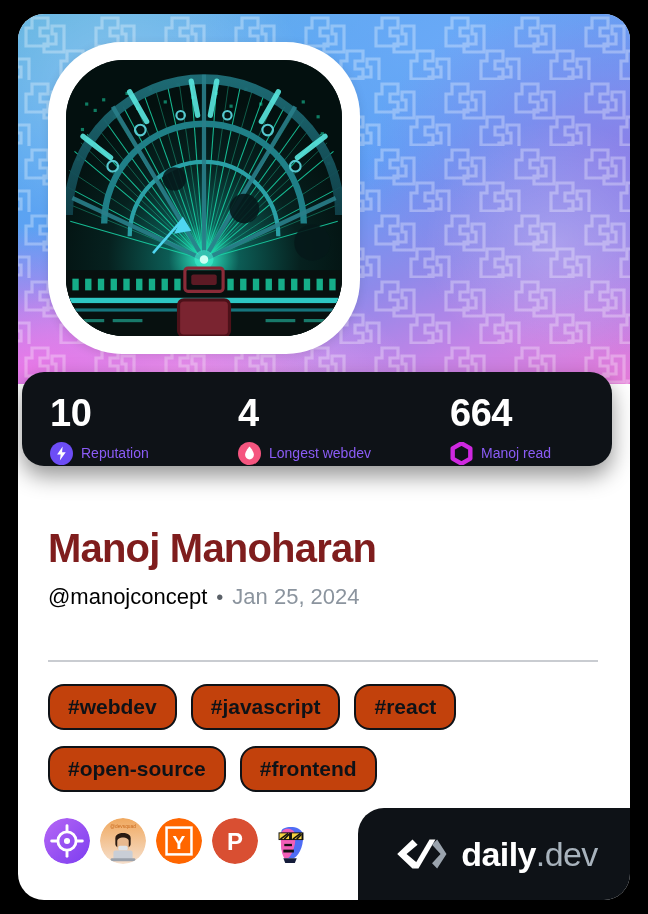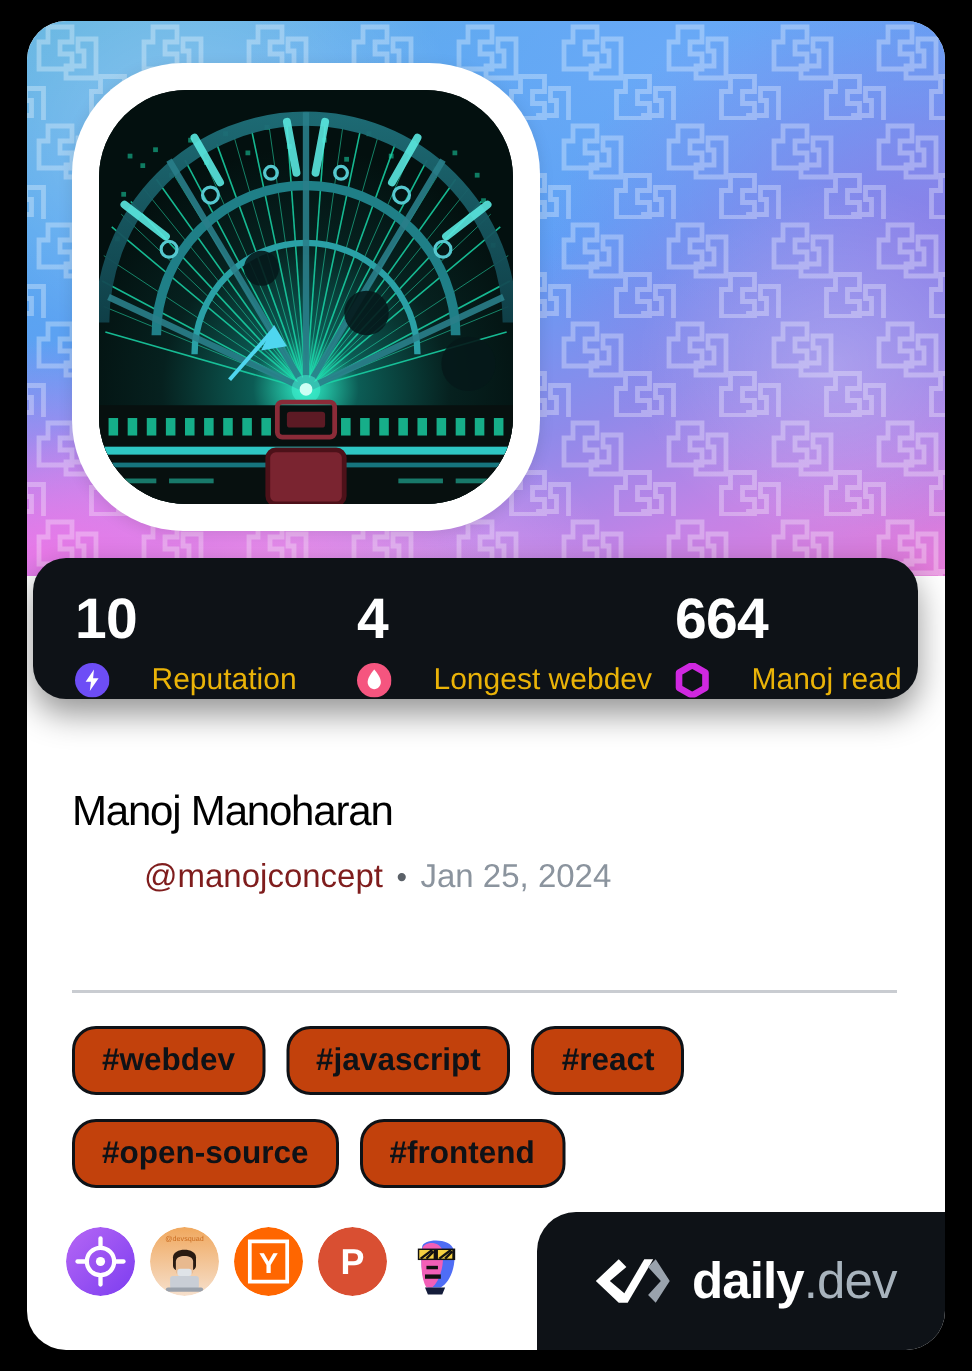--- a/index.html
+++ b/index.html
@@ -99,45 +99,44 @@
     line-height: 1.05;
     letter-spacing: -0.5px;
   }
   .stat-label-row {
     display: flex;
     align-items: center;
     gap: 8px;
     margin-top: 8px;
   }
   .stat-label {
-    font-size: 20px;
-    color: #eab308;
+    font-size: 14px;
+    color: #8b5cf6;
     white-space: nowrap;
-    margin-left: 20px;
   }
   .stat-icon { width: 23px; height: 23px; flex: 0 0 23px; }
   .stat-icon svg { display: block; width: 100%; height: 100%; }
 
   
   .identity { position: absolute; left: 30px; top: 512px; width: 560px; }
   .fullname {
-    font-size: 28px;
-    font-weight: normal;
-    color: #000000;
+    font-size: 40px;
+    font-weight: bold;
+    color: #7f1d1d;
     letter-spacing: -0.8px;
     line-height: 1.1;
   }
   .handle-row {
     margin-top: 14px;
     display: flex;
     align-items: baseline;
     gap: 9px;
     font-size: 22px;
   }
-  .handle { color: #7f1d1d; margin-left: 48px; }
+  .handle { color: #000000; }
   .dot-sep { color: #5b6168; font-size: 20px; }
   .joined { color: #8b949e; }
 
   .divider {
     position: absolute;
     left: 30px;
     top: 646px;
     width: 550px;
     height: 2px;
     background: #c9ccd1;

